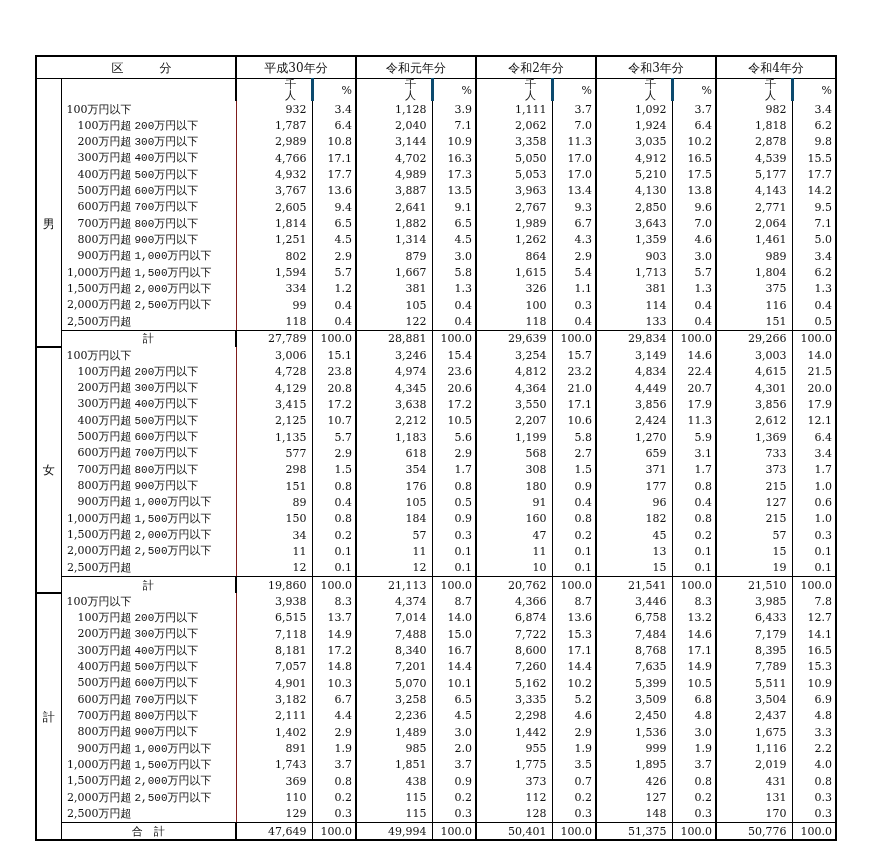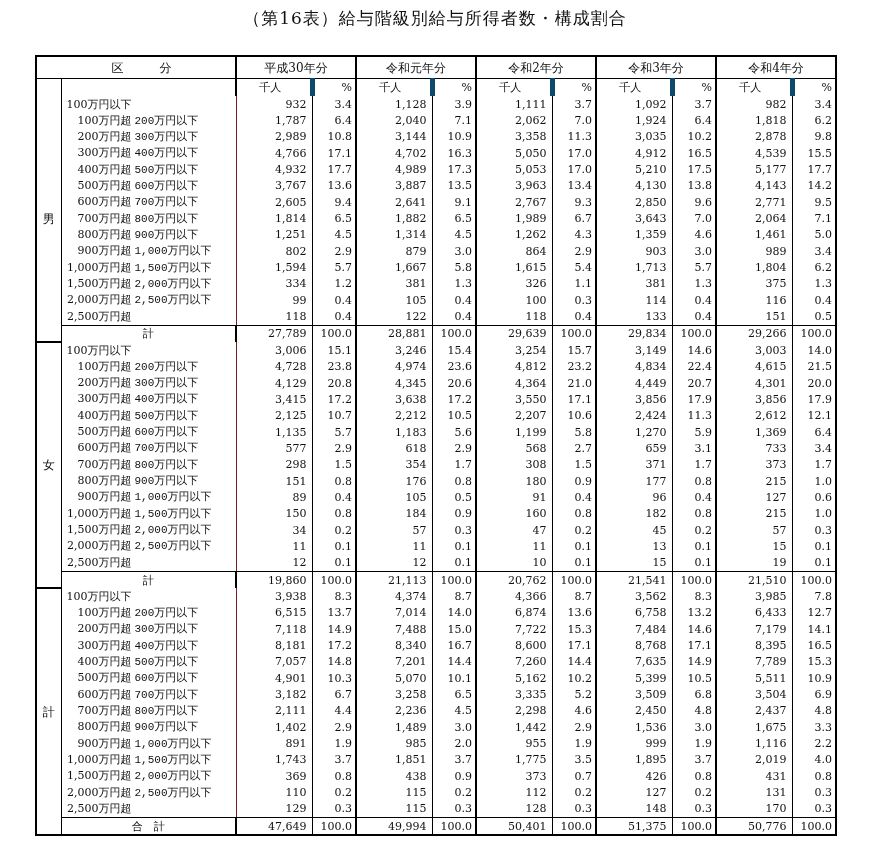--- a/index.html
+++ b/index.html
@@ -19,41 +19,40 @@
   col.c-n{width:76px;} col.c-p{width:44px;}
   th,td{padding:0;margin:0;font-weight:normal;line-height:1;}
   thead th{vertical-align:middle;}
   tr.hy th{height:21px;font-size:12px;border-bottom:1px solid #000;}
   th.rubric{border-right:2px solid #000;text-align:center;letter-spacing:0;padding-left:11px;}
   th.year{border-right:2px solid #000;text-align:center;}
   th.year:last-child{border-right:none;}
   tr.hu th{height:17px;font-size:11px;}
   th.g2{border-right:1px solid #000;}
   th.l2{border-right:2px solid #000;}
-  th.u-n{text-align:center;padding-right:6px;border-right:5px solid #0c4a6e;}
+  th.u-n{text-align:left;padding-right:6px;border-right:3px solid #0c4a6e;padding-left:48px;}
   th.u-p{text-align:right;padding-right:3px;border-right:2px solid #000;}
   th.u-p:last-child{border-right:none;}
   td{height:16.35px;vertical-align:middle;}
   td.g{border-right:1px solid #000;border-bottom:2px solid #000;text-align:center;font-size:12px;}
   td.lab{border-right:1px solid #7f1d1d;text-align:left;white-space:nowrap;}
   td.lab .lo{display:inline-block;width:70px;text-align:right;}
   td.lab .hi{display:inline-block;margin-left:3px;font-family:Liberation Mono, monospace;}
   td.v{text-align:right;}
   td.v.n{border-right:1px solid #000;padding-right:5px;}
   td.v.p{border-right:2px solid #000;padding-right:3px;}
   td.v.p:last-child{border-right:none;}
   tr.total td{border-top:1px solid #000;border-bottom:2px solid #000;}
   tr.total td.tlab{text-align:center;border-right:2px solid #000;}
   tbody:last-of-type tr.total td{border-bottom:none;}
 </style>
 </head>
 <body>
 
 <div class="page">
-  <div class="title">（第16表）給与階級別給与所得者数・構成割合</div>
 
   <table class="stat">
     <colgroup>
       <col class="c-g">
         <col class="c-lab">
       <col class="c-n">
         <col class="c-p">
       <col class="c-n">
         <col class="c-p">
       <col class="c-n">
@@ -508,21 +507,21 @@
     </tr>
         <tr>
       <td class="g" rowspan="15">計</td>
       <td class="lab"><span class="lo">100万円以下</span><span class="hi"></span></td>
       <td class="v n">3,938</td>
       <td class="v p">8.3</td>
       <td class="v n">4,374</td>
       <td class="v p">8.7</td>
       <td class="v n">4,366</td>
       <td class="v p">8.7</td>
-      <td class="v n">3,562</td>
+      <td class="v n">3,446</td>
       <td class="v p">8.3</td>
       <td class="v n">3,985</td>
       <td class="v p">7.8</td>
     </tr>
         <tr>
 
       <td class="lab"><span class="lo">100万円超</span><span class="hi">200万円以下</span></td>
       <td class="v n">6,515</td>
       <td class="v p">13.7</td>
       <td class="v n">7,014</td>

